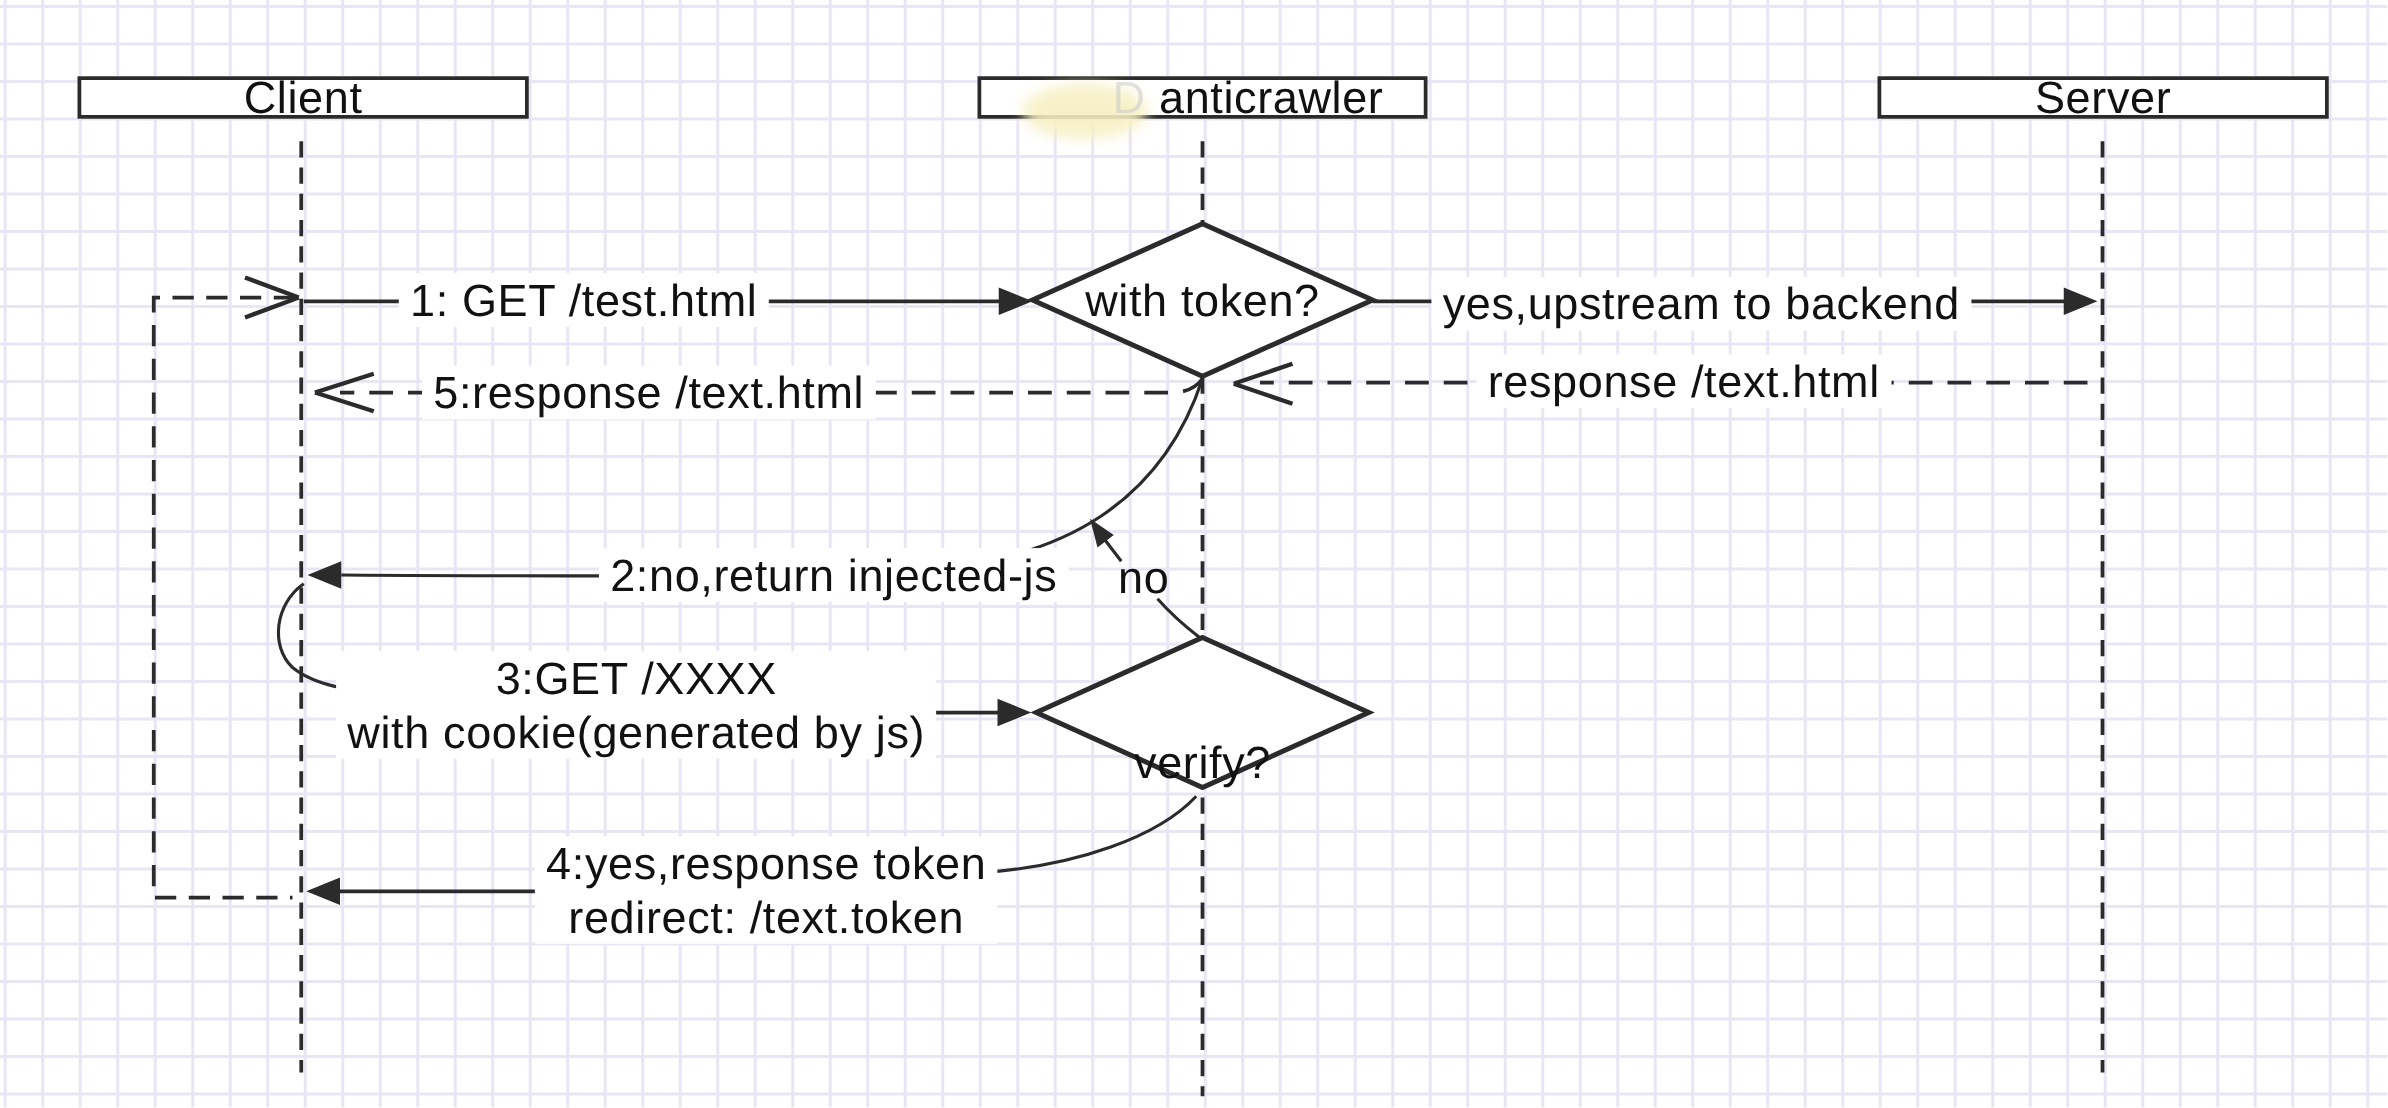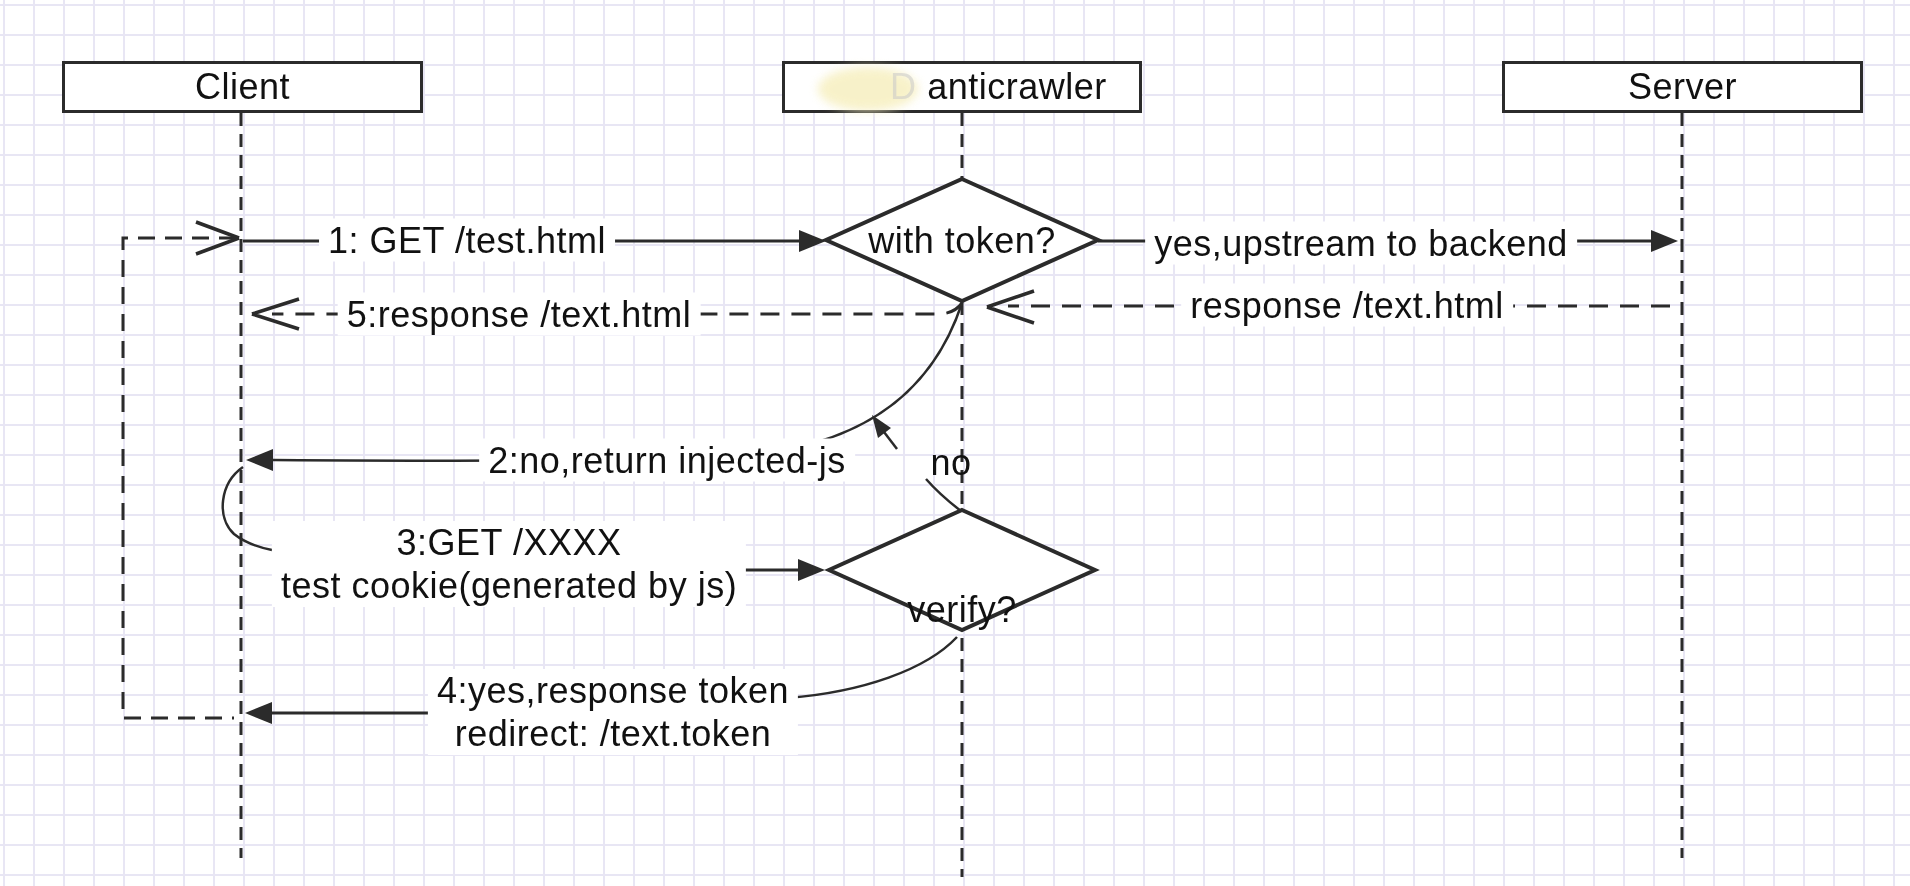--- a/index.html
+++ b/index.html
@@ -11,39 +11,39 @@
     background-image:
       linear-gradient(to right,#e8e6f4 2px,transparent 2px),
       linear-gradient(to bottom,#e8e6f4 2px,transparent 2px);
     background-size:30px 30px;
     background-position:3px 4px;
     font-family:"Liberation Sans", sans-serif;
     color:#111111;
   }
   #lines-layer{position:absolute;left:0;top:0;z-index:1;}
   .actor-box{
-    position:absolute;top:61px;height:52px;
+    position:absolute;top:61px;height:34px;
     background:#ffffff;border:3px solid #2b2b2b;
     box-sizing:border-box;z-index:2;padding-left:24px;
   }
   .actor-label{
     position:absolute;top:50%;left:50%;transform:translate(-50%,-50%);
     font-size:36px;letter-spacing:0.5px;white-space:nowrap;z-index:3;
   }
   .msg-label{
     position:absolute;transform:translate(-50%,-50%);
     font-size:36px;letter-spacing:0.5px;white-space:nowrap;
     background:#ffffff;padding:0 9px;z-index:2;line-height:43px;
     text-align:center;
   }
   .diamond-label{
     position:absolute;transform:translate(-50%,-50%);
     font-size:36px;letter-spacing:0.5px;white-space:nowrap;z-index:2;
   }
-  .plain-label{background:transparent;padding:2px 4px;margin-left:36px;}
+  .plain-label{background:transparent;padding:2px 4px;}
   .highlight-blob{
     position:absolute;left:33px;top:3px;width:100px;height:44px;
     background:#f7f0c2;border-radius:50%;filter:blur(5px);opacity:0.88;z-index:0;
   }
   .ghost-glyph{
     position:absolute;top:50%;left:118px;transform:translate(-50%,-50%);
     font-size:36px;color:#c9c9c9;opacity:0.55;z-index:1;
   }
   .anticrawler-text{left:232px;z-index:2;}
 </style>
@@ -117,21 +117,21 @@
   <div class="msg-label" style="left:1347px;top:305px;">response /text.html</div>
 
   <div class="msg-label" style="left:519px;top:314px;">5:response /text.html</div>
 
   <div class="msg-label" style="left:667px;top:460px;">2:no,return injected-js</div>
 
   <div class="msg-label plain-label" style="left:915px;top:462px;">no</div>
 
   <div class="msg-label" style="left:509px;top:564px;">
     <div>3:GET /XXXX</div>
-    <div>test cookie(generated by js)</div>
+    <div>with cookie(generated by js)</div>
   </div>
 
   <div class="msg-label" style="left:613px;top:712px;text-align:center;">
     <div>4:yes,response token</div>
     <div>redirect: /text.token</div>
   </div>
 
 </div>
 
 </body></html>

